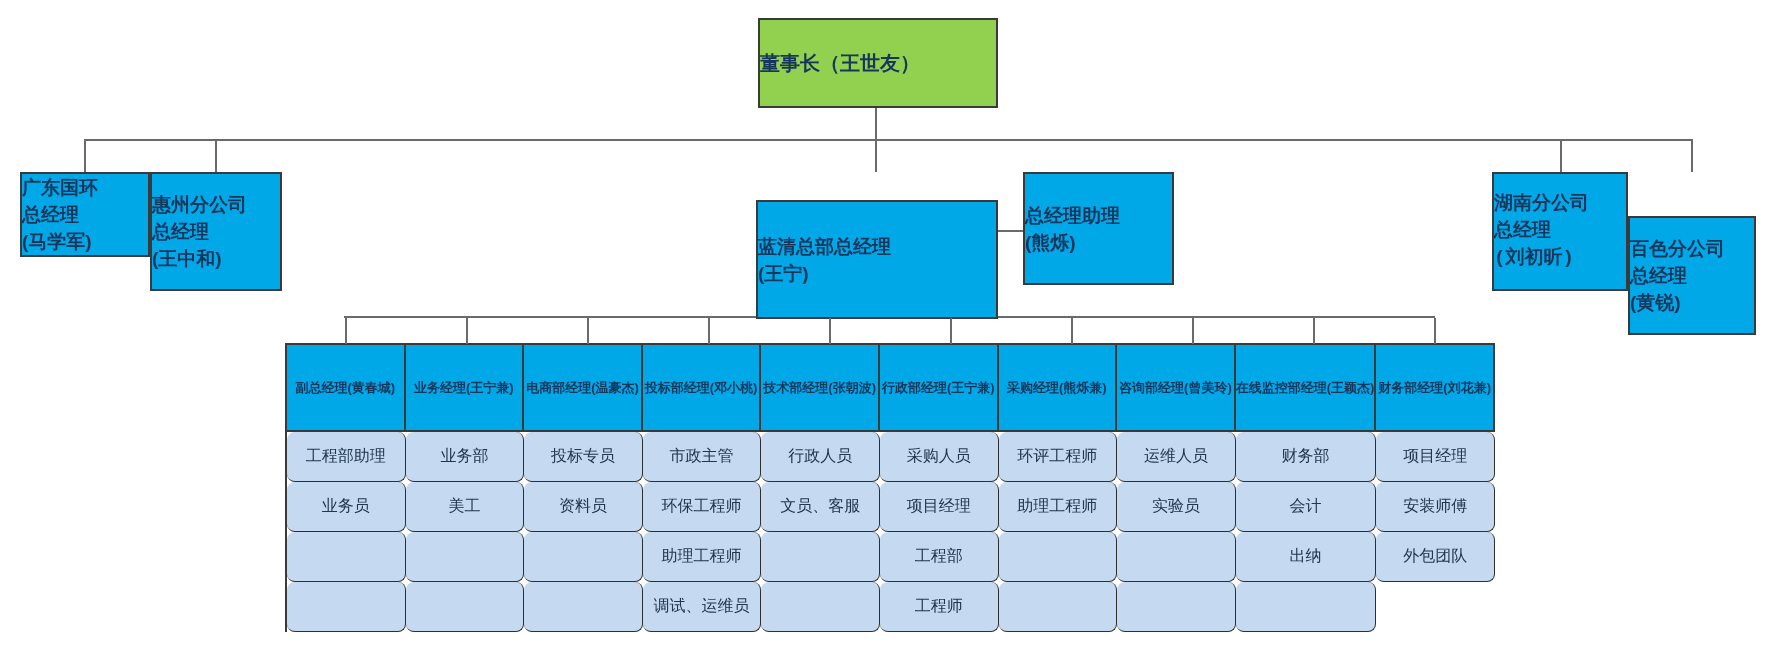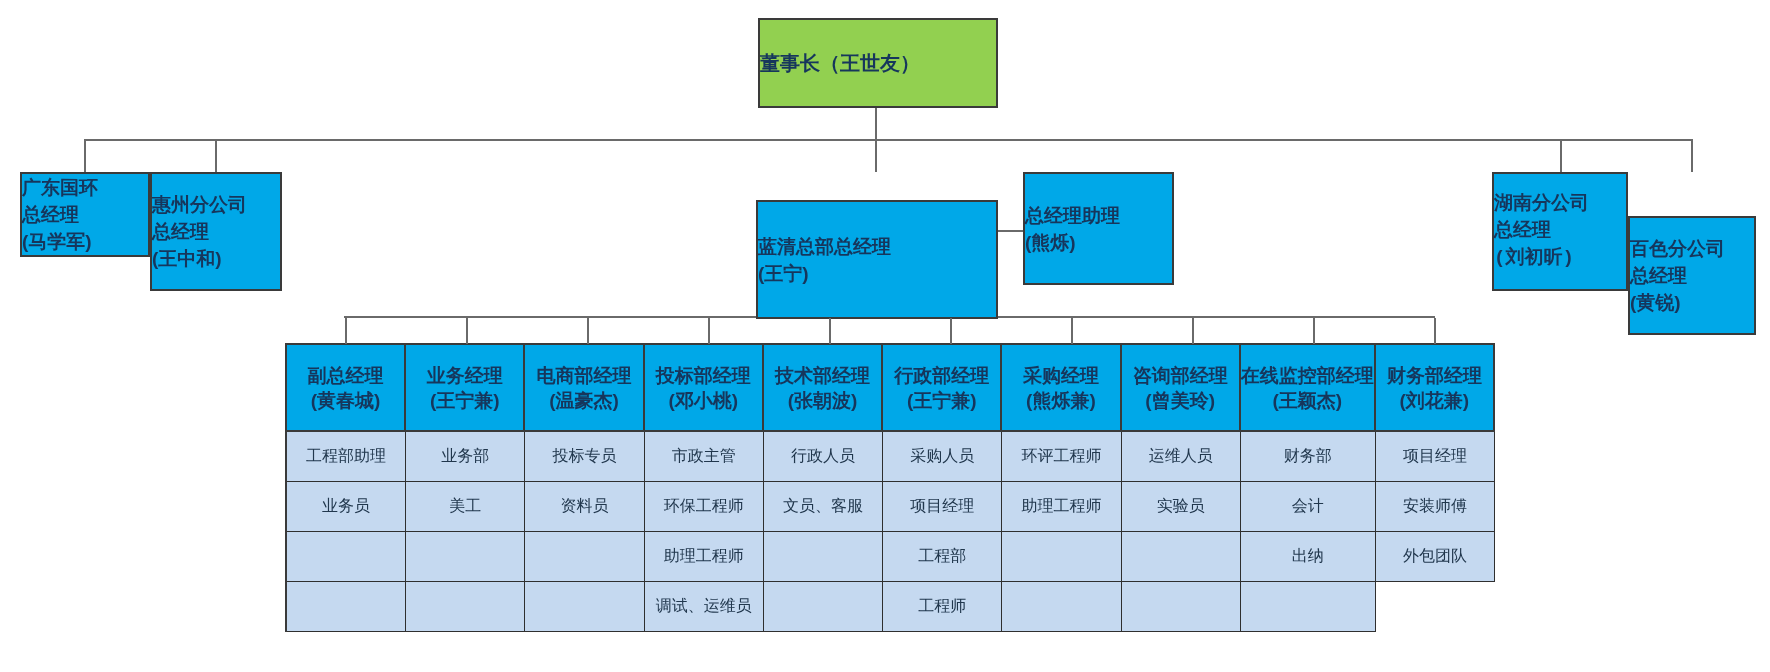--- a/index.html
+++ b/index.html
@@ -20,30 +20,31 @@
   }
   .org-box.green{background:var(--green); font-size:20px; line-height:28px;}
   .org-box.blue{background:var(--blue); font-size:19px; line-height:27px;}
   .org-box span{white-space:nowrap;}
   #dept-grid{
     position:absolute; left:285px; top:343px; width:1210px; box-sizing:border-box;
     display:grid; grid-template-columns:repeat(10,1fr); grid-template-rows:87px repeat(4,50px);
     border-top:2px solid var(--border); border-left:2px solid var(--border);
   }
   #dept-grid .th{
-    background:var(--blue); color:var(--boxtext); font-weight:600; font-size:19px; line-height:25px;
-    display:flex; flex-direction:column; justify-content:center; align-items:center;
+    background:var(--blue); color:var(--boxtext); font-weight:600; font-size:13px; line-height:25px;
+    display:flex; justify-content:center; align-items:center;
     border-right:2px solid var(--border); border-bottom:2px solid var(--border); white-space:nowrap;
     box-sizing:border-box;
   }
   #dept-grid .td{
     background:var(--cellbg); color:var(--celltext); font-weight:500; font-size:16px;
     display:flex; justify-content:center; align-items:center;
     border-right:1px solid #2F2F2F; border-bottom:1px solid #2F2F2F; white-space:nowrap;
     box-sizing:border-box;
+    border-radius:8px;
   }
 </style>
 </head>
 <body>
 
 <div id="canvas">
 
   <div class="v-line" style="left:875px;top:108px;height:33px;"></div>
   <div class="h-line" style="left:84px;top:139px;width:1609px;"></div>
   <div class="v-line" style="left:84px;top:141px;height:31px;"></div>

